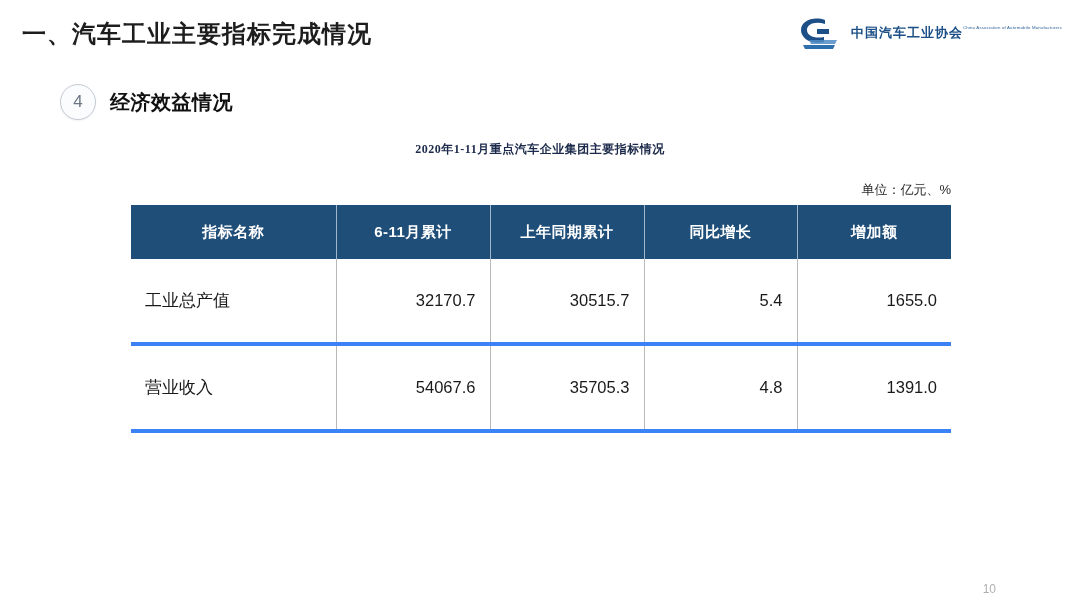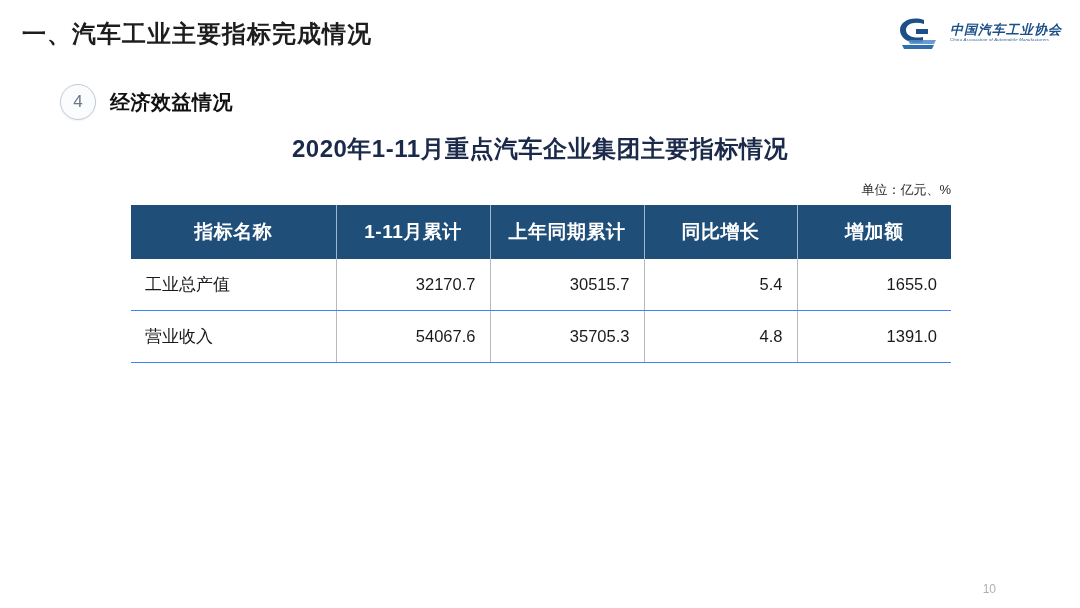--- a/index.html
+++ b/index.html
@@ -36,24 +36,23 @@
     align-items: center;
     gap: 8px;
   }
   .logo-mark {
     width: 48px;
     height: 38px;
     position: relative;
   }
   .logo-text {
     display: flex;
-    flex-direction: column;
+    flex-direction: row;
     justify-content: center;
     line-height: 1.15;
-    font-style: italic;
   }
   .logo-cn {
     font-size: 13px;
     font-weight: bold;
     color: #1b4f86;
     letter-spacing: 1px;
   }
   .logo-en {
     font-size: 4.3px;
     color: #2a5f95;
@@ -89,26 +88,27 @@
     font-weight: bold;
     color: #111111;
     letter-spacing: 0.5px;
   }
 
   
   .table-title {
     position: absolute;
     left: 0;
     right: 0;
-    top: 133px;
+    top: 141px;
     text-align: center;
-    font-size: 24px;
+    font-size: 12px;
     font-weight: bold;
     color: #1b2a4a;
     letter-spacing: 0.5px;
+    font-family: Liberation Serif, serif;
   }
 
   .unit-note {
     position: absolute;
     right: 129px;
     top: 181px;
     font-size: 13px;
     color: #2b2b2b;
   }
 
@@ -117,37 +117,37 @@
     position: absolute;
     left: 131px;
     top: 205px;
     width: 820px;
     border-collapse: collapse;
     table-layout: fixed;
   }
   .data-table thead th {
     background: #1f4e79;
     color: #ffffff;
-    font-size: 19px;
+    font-size: 15px;
     font-weight: bold;
     height: 52px;
     text-align: center;
     border-right: 1px solid #9fb6cd;
     letter-spacing: 0.5px;
   }
   .data-table thead th:last-child {
     border-right: none;
   }
   .data-table tbody td {
     height: 51px;
     font-size: 16.5px;
     color: #1a1a1a;
-    border-bottom: 1px solid #3b82f6;
+    border-bottom: 4px solid #3b82f6;
     border-right: 1px solid #b9b9b9;
-    padding: 0 14px;
+    padding: 16px 14px;
     margin-top: 32px;
   }
   .data-table tbody td:last-child {
     border-right: none;
   }
   .data-table tbody tr td.label-cell {
     text-align: left;
     font-size: 17px;
   }
   .data-table tbody td.num {
@@ -201,21 +201,21 @@
   <colgroup>
     <col class="col-0">
       <col class="col-1">
       <col class="col-2">
       <col class="col-3">
       <col class="col-4">
   </colgroup>
   <thead>
     <tr>
       <th>指标名称</th>
-      <th>1-11月累计</th>
+      <th>6-11月累计</th>
       <th>上年同期累计</th>
       <th>同比增长</th>
       <th>增加额</th>
     </tr>
   </thead>
   <tbody>
     <tr>
       <td class="label-cell">工业总产值</td>
       <td class="num">32170.7</td>
       <td class="num">30515.7</td>

